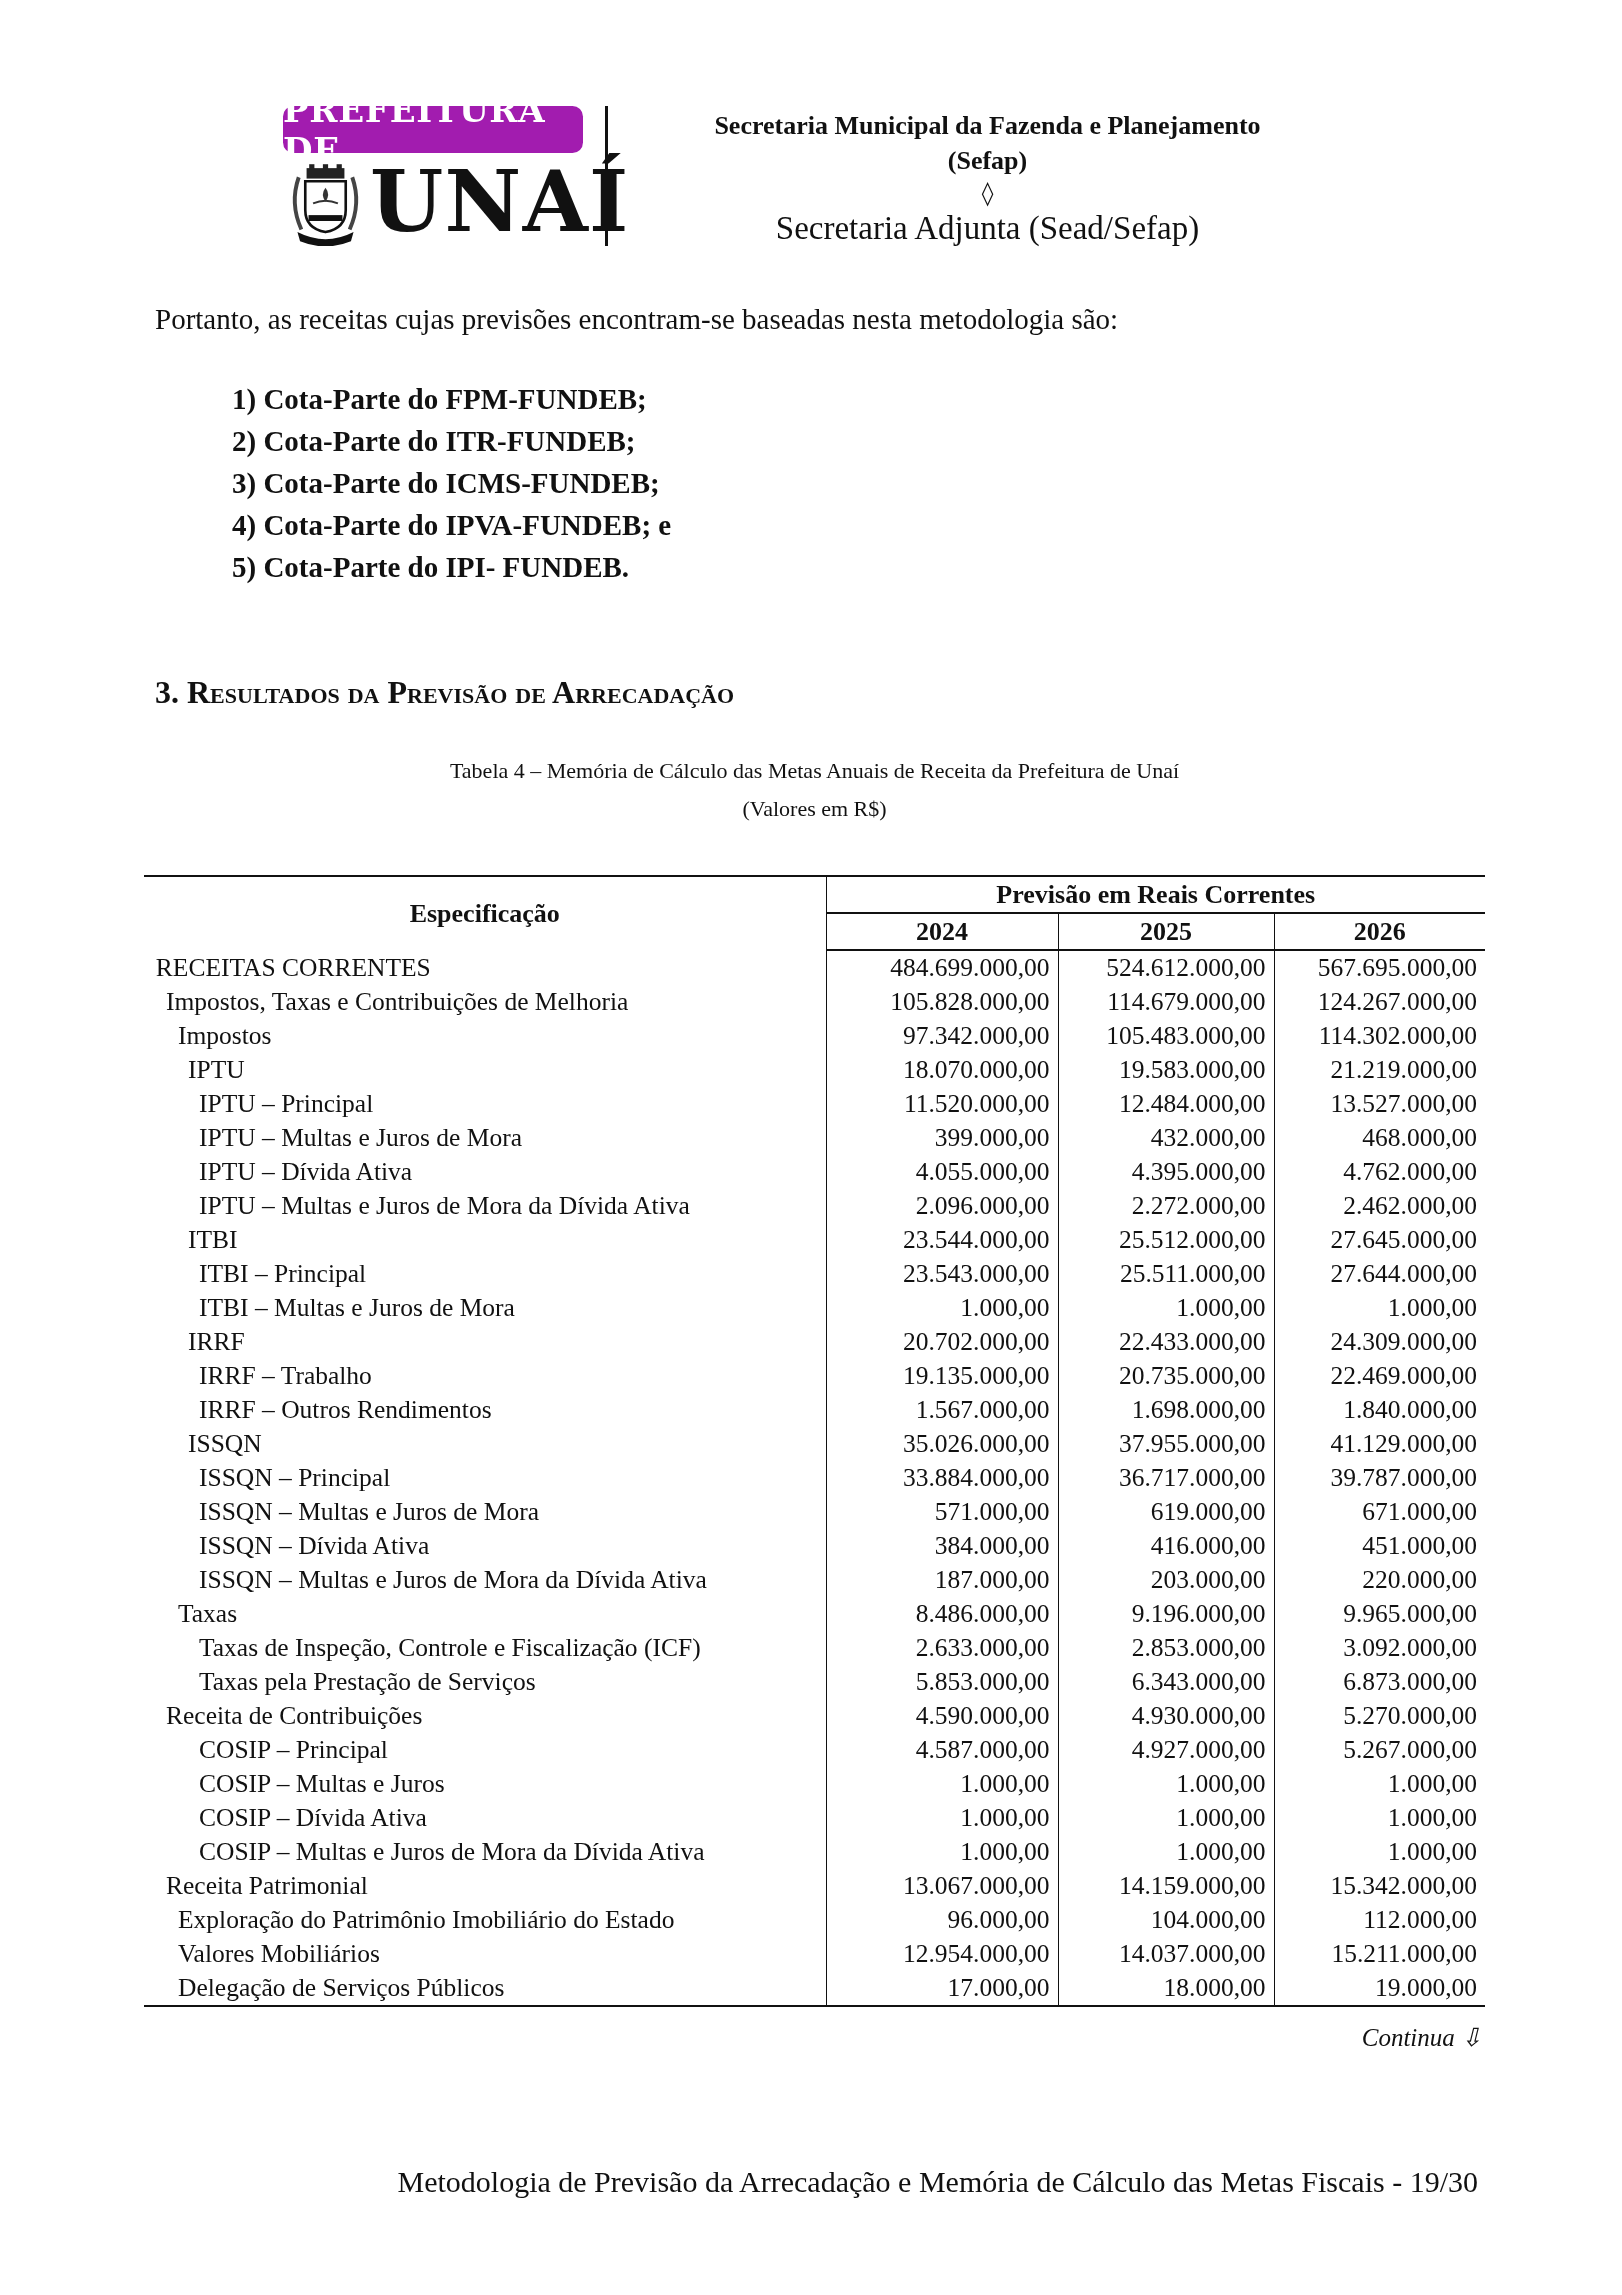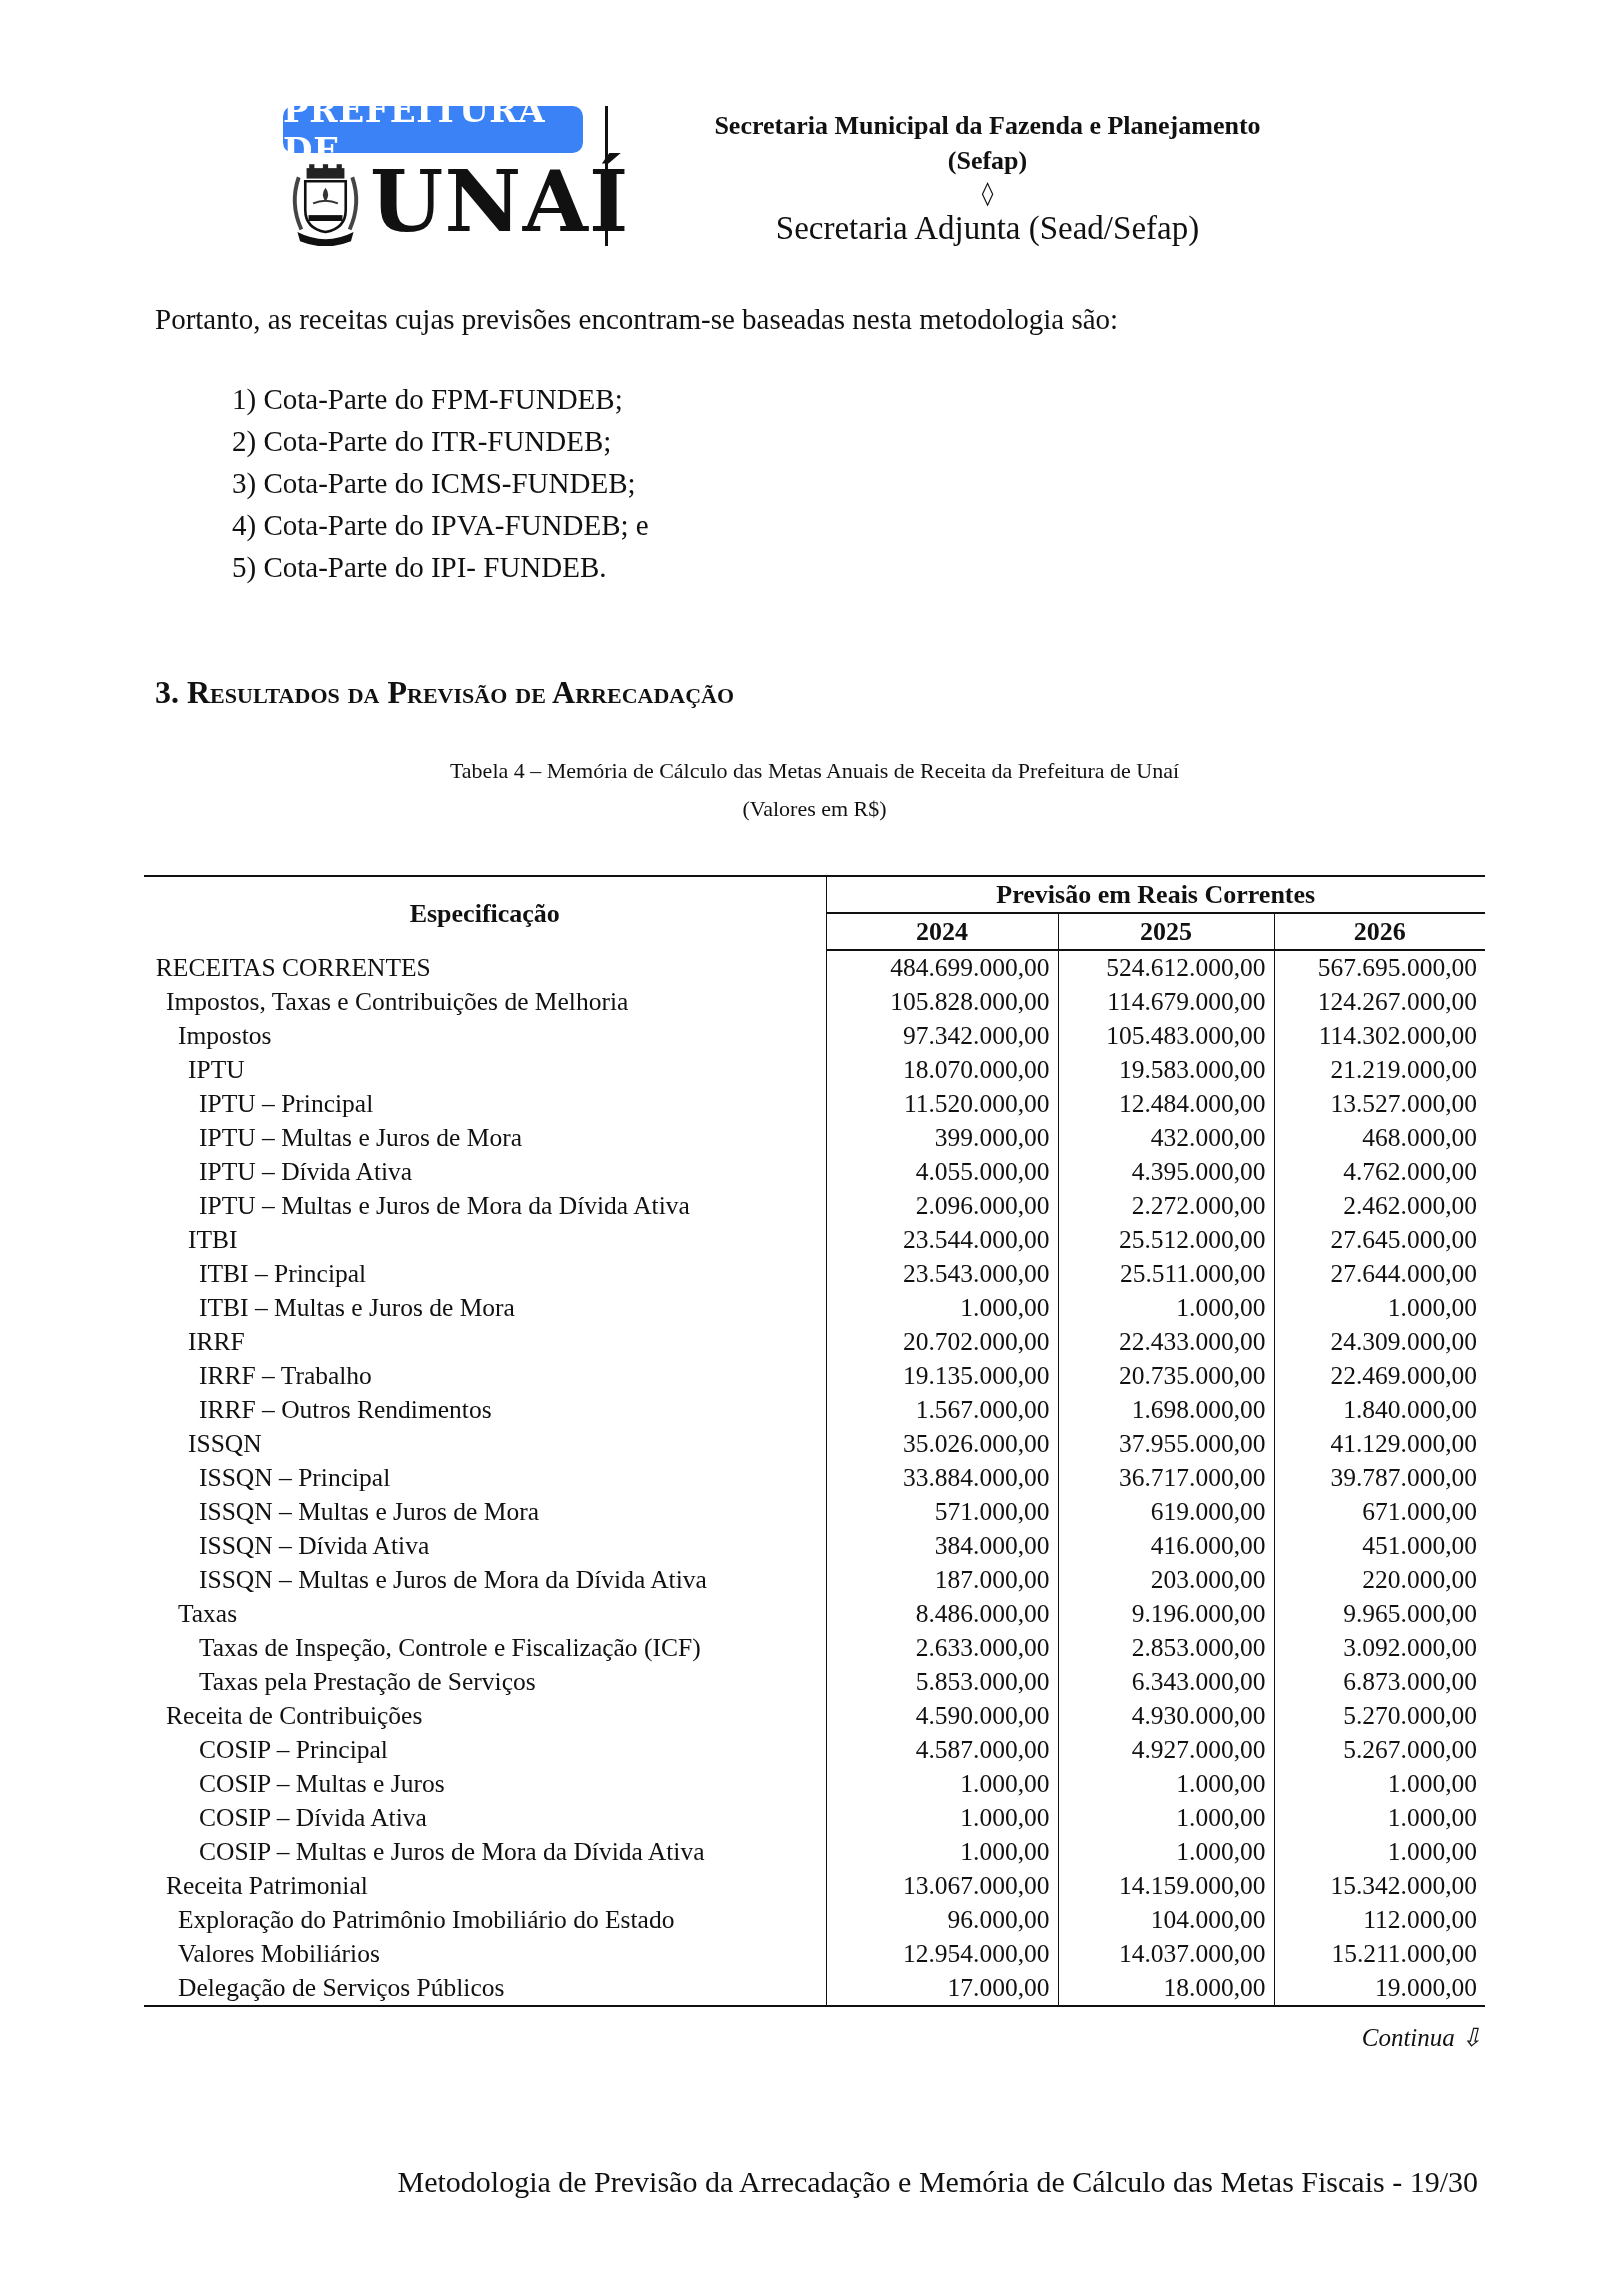--- a/index.html
+++ b/index.html
@@ -1,21 +1,21 @@
 <!DOCTYPE html>
 <html style="font-size:10.5px"><head>
 <meta charset="utf-8">
 <style>
   html, body { margin: 0; padding: 0; background: #ffffff; }
   body { width: 1622px; height: 2295px; position: relative; overflow: hidden;
          font-family: "DejaVu Serif", "Liberation Serif", serif; color: #111; }
   .abs { position: absolute; }
 
   
-  .logo-box { left: 283px; top: 106px; width: 300px; height: 47px; background: #3b82f6; border-radius: 10.5px;
+  .logo-box { left: 283px; top: 106px; width: 300px; height: 47px; background: #a21caf; border-radius: 10.5px;
               color: #fff; font-family: "DejaVu Serif", serif; font-weight: bold; font-size: 34px;
               display: flex; align-items: center; justify-content: center; letter-spacing: 0.7px; }
   .emblem { left: 287px; top: 164px; width: 77px; height: 82px; }
   .unai { left: 370px; top: 156px; font-family: "DejaVu Serif", serif; font-weight: bold; font-size: 84px;
           line-height: 92px; letter-spacing: 1.3px; color: #111; }
   .vdivider { left: 605px; top: 106px; width: 2.6px; height: 140px; background: #111; }
   .hdr-title { left: 621px; width: 733px; text-align: center; font-family: "Liberation Serif", serif;
                font-weight: bold; font-size: 26px; line-height: 35px; }
   .hdr-sub { left: 621px; width: 733px; text-align: center; font-family: "Liberation Serif", serif;
              font-size: 33px; line-height: 35px; }
@@ -79,21 +79,21 @@
 <div class="abs unai">UNAÍ</div>
 <div class="abs vdivider"></div>
 
 <div class="abs hdr-title" style="top:108px;">Secretaria Municipal da Fazenda e Planejamento</div>
 <div class="abs hdr-title" style="top:143px;">(Sefap)</div>
 <div class="abs hdr-diamond" style="top:180px;">◊</div>
 <div class="abs hdr-sub" style="top:211px;">Secretaria Adjunta (Sead/Sefap)</div>
 
 <div class="abs body-text" style="left:155px; top:302px;">Portanto, as receitas cujas previsões encontram-se baseadas nesta metodologia são:</div>
 
-<div class="abs" style="left:232px; top:382px;">
+<div class="abs" style="left:232px; top:382px;font-weight:bold;">
   <div class="body-text" style="height:42px;">1) Cota-Parte do FPM-FUNDEB;</div>
   <div class="body-text" style="height:42px;">2) Cota-Parte do ITR-FUNDEB;</div>
   <div class="body-text" style="height:42px;">3) Cota-Parte do ICMS-FUNDEB;</div>
   <div class="body-text" style="height:42px;">4) Cota-Parte do IPVA-FUNDEB; e</div>
   <div class="body-text" style="height:42px;">5) Cota-Parte do IPI- FUNDEB.</div>
 </div>
 
 <div class="abs section-heading">3. Resultados da Previsão de Arrecadação</div>
 
 <div class="abs caption" style="top:752px;">Tabela 4 – Memória de Cálculo das Metas Anuais de Receita da Prefeitura de Unaí</div>

